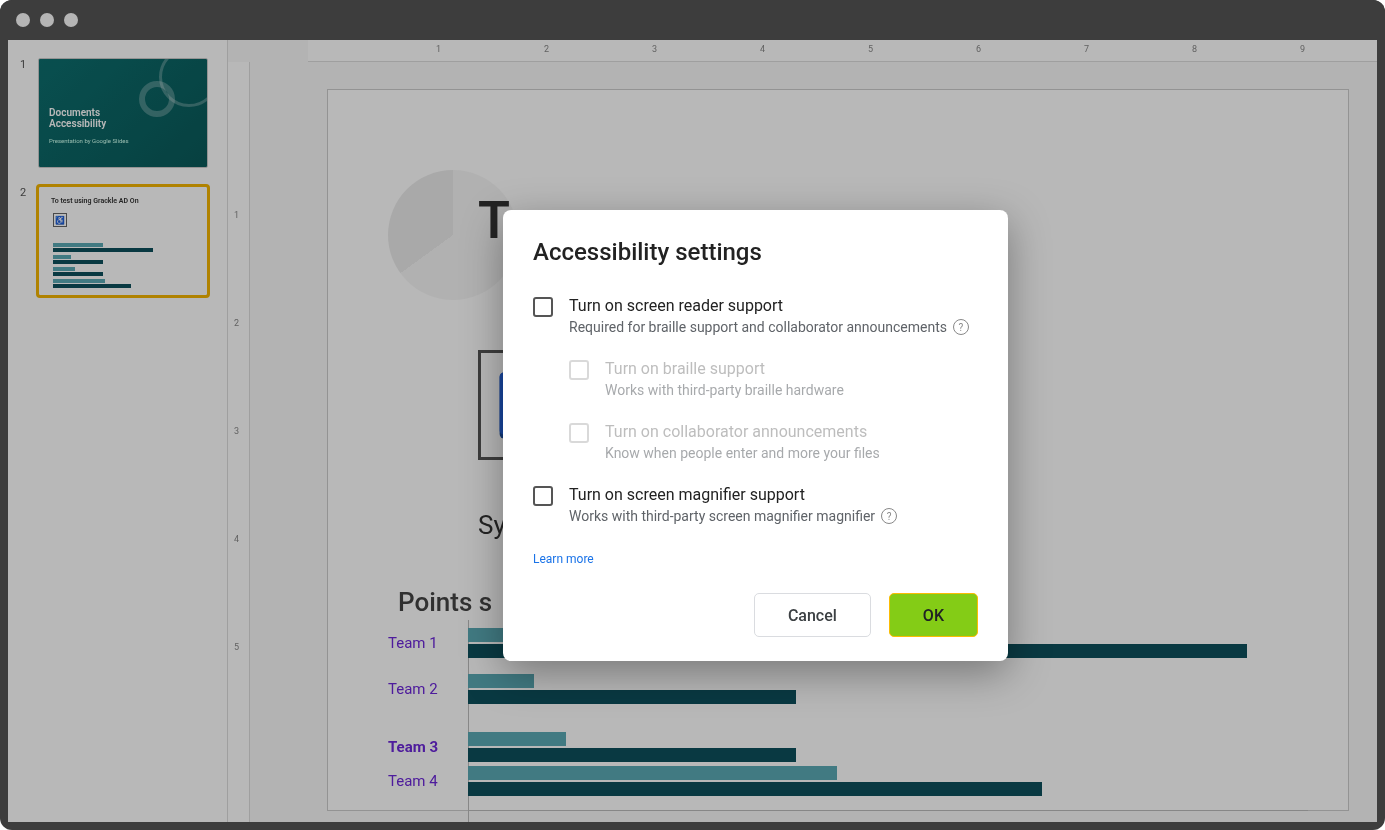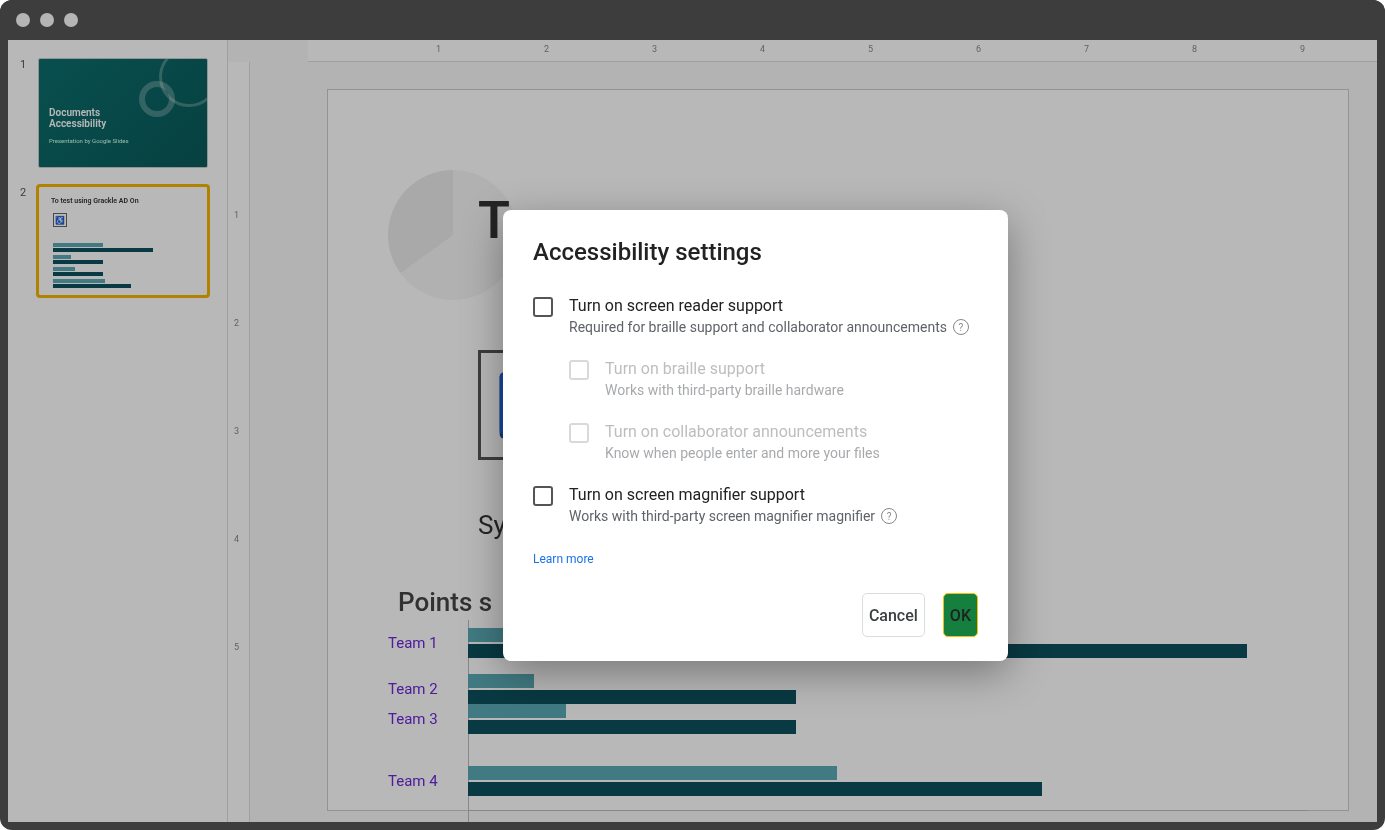--- a/index.html
+++ b/index.html
@@ -160,26 +160,26 @@
   .opt-desc { font-size:14px; color:#5f6368; display:flex; align-items:center; gap:6px; }
   .help-ic {
     width:16px;height:16px;border:1.5px solid #888;border-radius:50%;
     font-size:10px; color:#888; display:inline-flex;align-items:center;justify-content:center;
   }
   .learn { color:#1a73e8; font-size:12px; margin-top:2px; display:inline-block; }
   .dialog-actions {
     display:flex; justify-content:flex-end; gap:18px; margin-top:26px;
   }
   .btn {
-    height:44px; padding:0 6px; border-radius:5px;
+    height:44px; padding:0 33px; border-radius:5px;
     font-size:16px; font-weight:500; cursor:pointer;
     display:flex;align-items:center;justify-content:center;
     border:1px solid #dadce0; background:#fff; color:#3c4043;
   }
-  .btn.primary { background:#15803d; border-color:#fbbc04; color:#202124; }
+  .btn.primary { background:#84cc16; border-color:#fbbc04; color:#202124; }
 </style>
 </head>
 <body>
 
 <div class="window-frame">
   <div class="titlebar">
     <div class="traffic-dot"></div>
     <div class="traffic-dot"></div>
     <div class="traffic-dot"></div>
   </div>
@@ -251,21 +251,21 @@
         <div class="chart-row" style="top: 0px;">
               <div class="chart-cat">Team 1</div>
               <div class="chart-bar" style="top: 8px; width: 369px; background: rgb(90, 169, 181);"></div>
               <div class="chart-bar" style="top: 24px; width: 779px; background: rgb(13, 79, 92);"></div>
             </div>
             <div class="chart-row" style="top: 46px;">
               <div class="chart-cat">Team 2</div>
               <div class="chart-bar" style="top: 8px; width: 65.6px; background: rgb(90, 169, 181);"></div>
               <div class="chart-bar" style="top: 24px; width: 328px; background: rgb(13, 79, 92);"></div>
             </div>
-            <div class="chart-row" style="top: 76px;">
+            <div class="chart-row" style="top: 104px; font-weight: bold;">
               <div class="chart-cat">Team 3</div>
               <div class="chart-bar" style="top: 8px; width: 98.4px; background: rgb(90, 169, 181);"></div>
               <div class="chart-bar" style="top: 24px; width: 328px; background: rgb(13, 79, 92);"></div>
             </div>
             <div class="chart-row" style="top: 138px;">
               <div class="chart-cat">Team 4</div>
               <div class="chart-bar" style="top: 8px; width: 369px; background: rgb(90, 169, 181);"></div>
               <div class="chart-bar" style="top: 24px; width: 574px; background: rgb(13, 79, 92);"></div>
             </div>
           </div>

